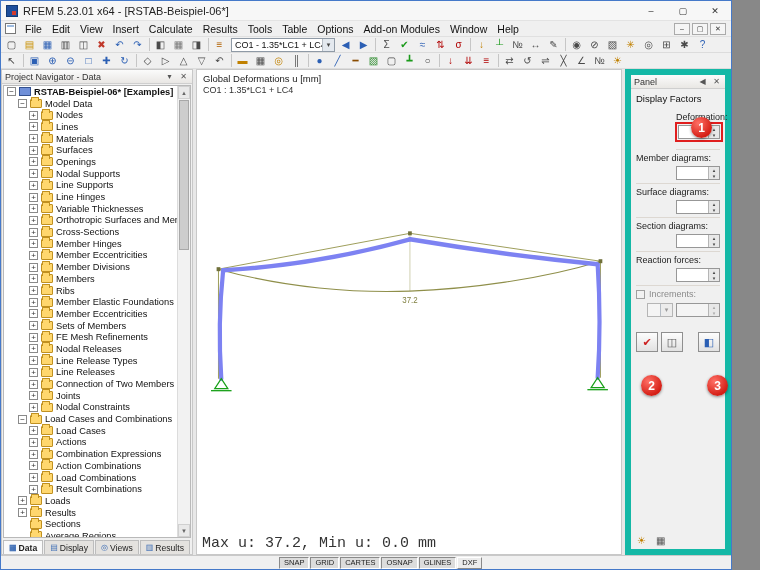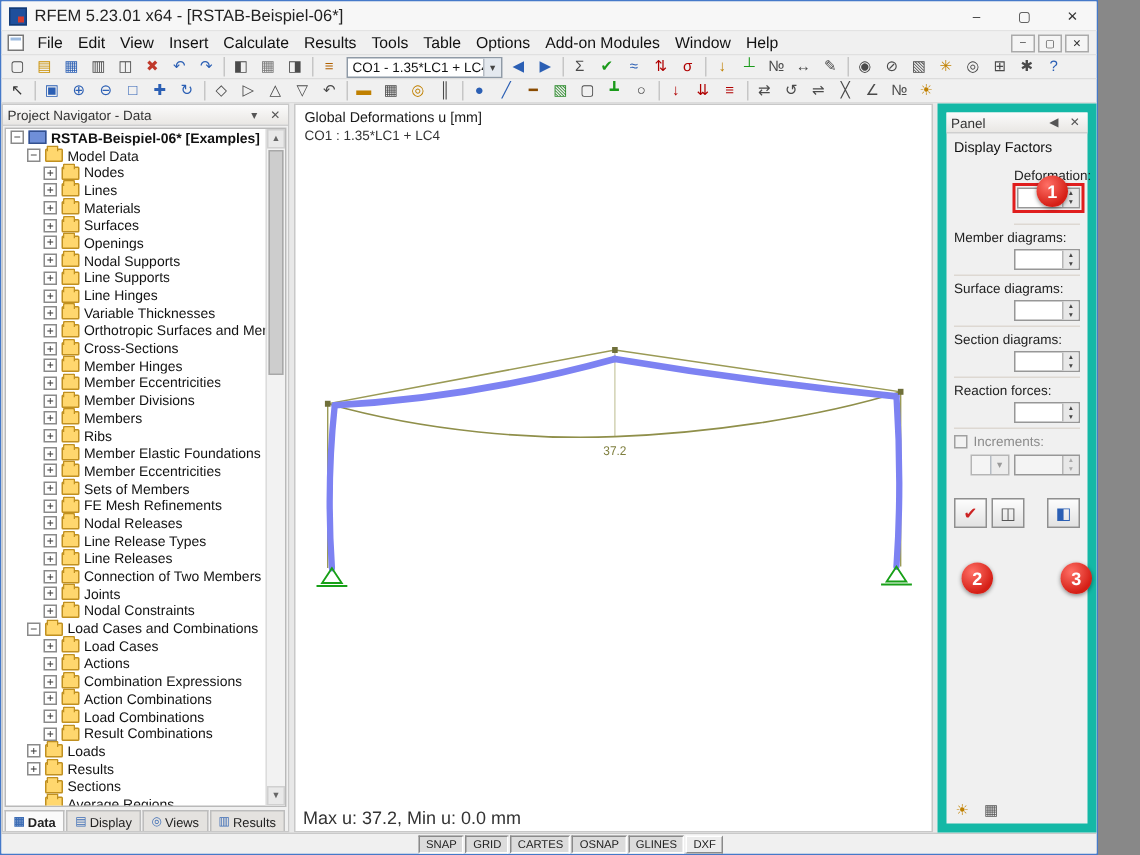--- a/index.html
+++ b/index.html
@@ -59,21 +59,21 @@
   .nav-tabs{height:15px;display:flex;align-items:stretch;background:#f0f0f0;padding:1px 1px 0 1px;gap:1px;flex:0 0 auto;}
   .nav-tab{display:flex;align-items:center;gap:2px;padding:0 5px;font-size:8.6px;color:#222;border:1px solid #bdbdbd;background:#e4e2df;border-bottom:none;}
   .nav-tab.active{background:#fafafa;font-weight:bold;}
   .tab-icon{font-size:8px;color:#3d6db5;}
 
   
   .canvas{flex:1;background:#ffffff;position:relative;min-width:0;border:1px solid #c8c8c8;}
   .canvas-header{position:absolute;top:3px;left:6px;z-index:2;}
   .ch-line1{font-size:9.5px;color:#1a1a1a;}
   .ch-line2{font-size:9px;color:#333;margin-top:1px;}
-  .canvas-status{position:absolute;bottom:2px;left:5px;font-size:12px;color:#333;z-index:2;}
+  .canvas-status{position:absolute;bottom:2px;left:5px;font-size:15px;color:#333;z-index:2;font-family:Liberation Mono, monospace;}
   .canvas svg{position:absolute;inset:0;width:100%;height:100%;}
 
   
   .panel{width:106px;flex:0 0 auto;display:flex;flex-direction:column;background:#f0f0f0;border:6px solid #14b8a6;position:relative;}
   .panel-body{flex:1;padding:2px 5px;position:relative;}
   .section-title{font-size:9.5px;color:#111;margin:2px 0 4px 0;}
   .factor{height:34px;padding-top:3px;border-bottom:1px solid #ddd8d2;}
   .factor.tall{height:42px;padding-top:4px;margin-left:40px;}
   .factor-label{font-size:9px;color:#222;margin-bottom:3px;white-space:nowrap;}
   .spin-row{display:flex;justify-content:flex-end;}

